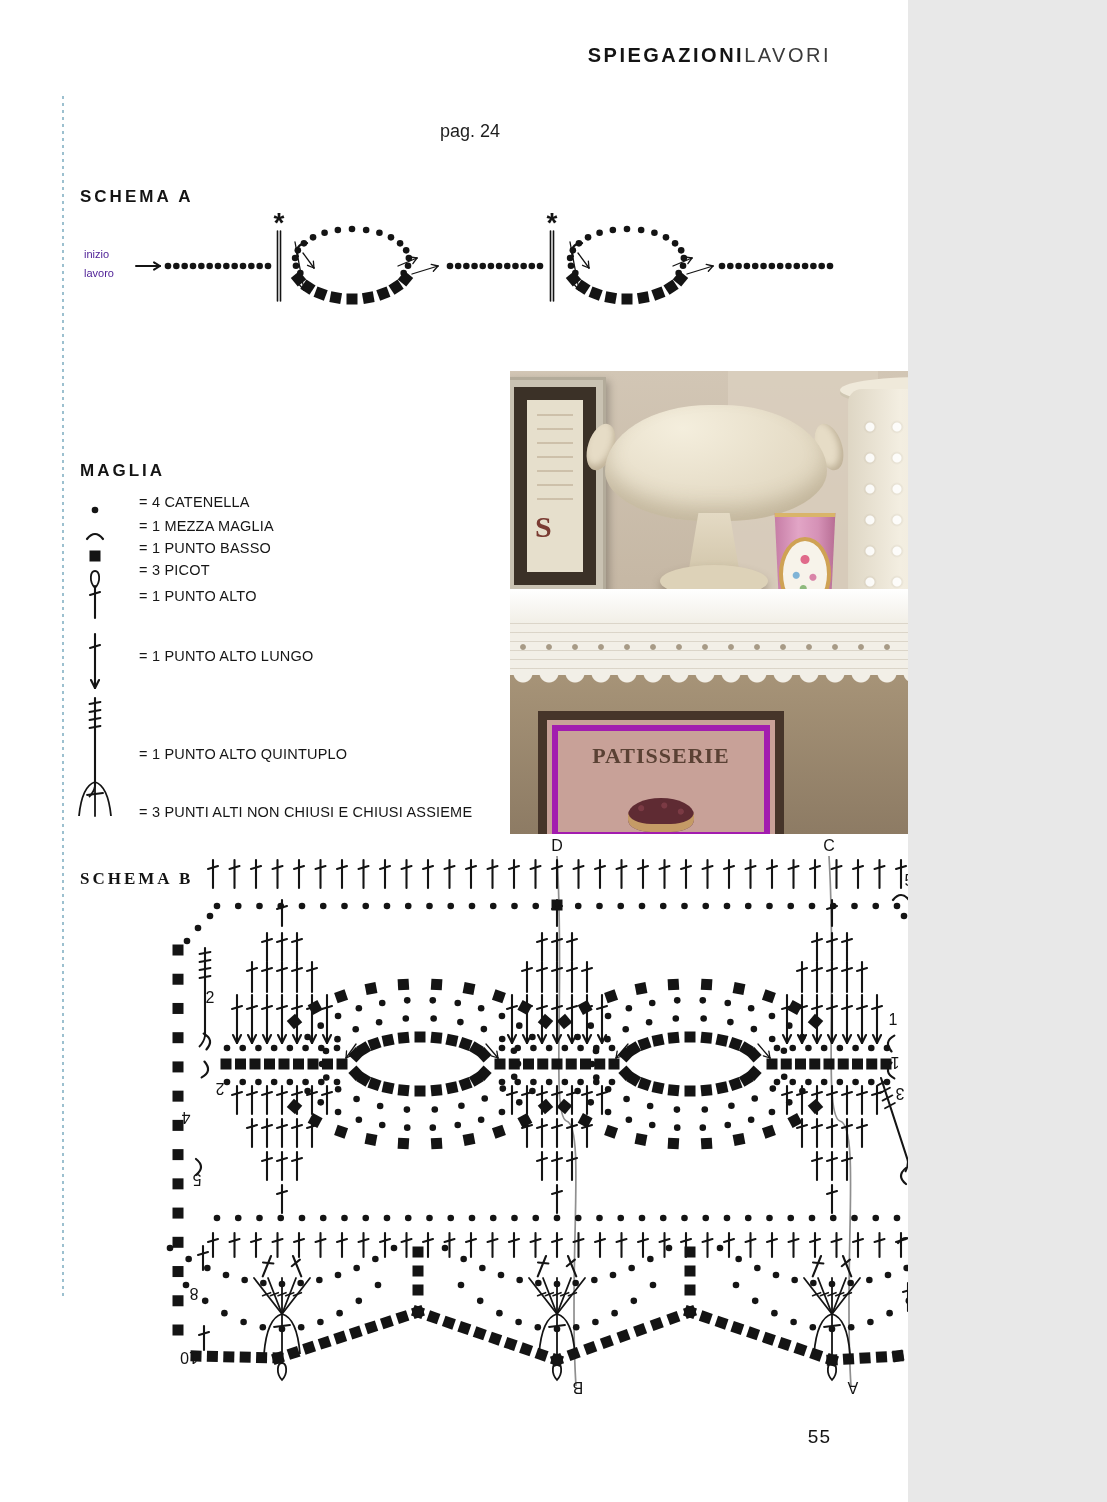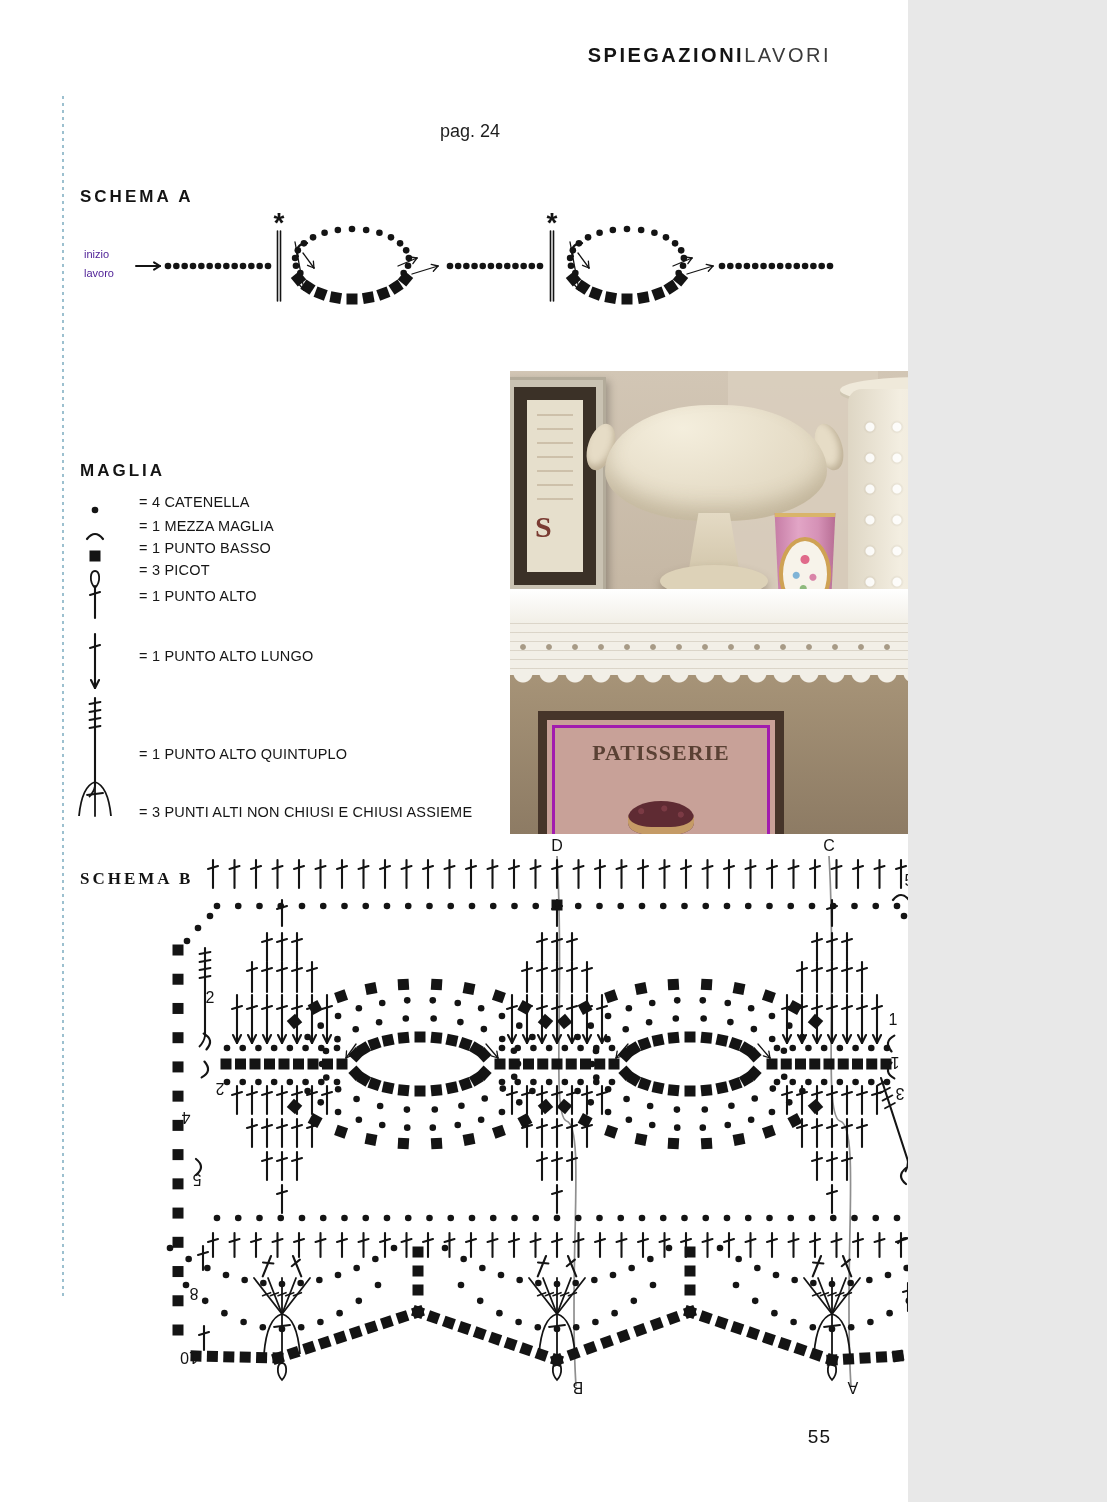--- a/index.html
+++ b/index.html
@@ -87,21 +87,21 @@
          background:linear-gradient(180deg,#a79478,#8d7b64);z-index:1;}
   .lace{position:absolute;left:0;top:252px;width:100%;height:52px;background:#f2efe7;z-index:3;
          background-image:repeating-linear-gradient(to bottom,rgba(150,135,110,.25) 0 1px,transparent 1px 9px),
          radial-gradient(circle 3px at 13px 24px,#a79a86 2.4px,transparent 3.4px);
          background-size:auto,26px 52px;}
   .lace-edge{position:absolute;left:0;top:302px;width:100%;height:15px;z-index:3;
          background:radial-gradient(circle 11px at 50% 0,#f2efe7 9px,transparent 10px);
          background-size:26px 15px;background-repeat:repeat-x;}
   .sign{position:absolute;left:28px;top:340px;width:228px;height:123px;background:#c8a198;
          border:9px solid #46352a;border-bottom:none;z-index:2;}
-  .sign-inner{position:absolute;inset:5px;border:3px solid #a21caf;}
+  .sign-inner{position:absolute;inset:5px;border:6px solid #a21caf;}
   .sign-title{margin-top:12px;text-align:center;font-family:"Liberation Serif",serif;
          font-size:22px;letter-spacing:1px;color:#5a4134;font-weight:700;}
   .tart{position:absolute;left:50%;bottom:0;transform:translateX(-50%);width:66px;height:34px;
          border-radius:50% 50% 35% 35%;
          background:radial-gradient(circle 3px at 20% 30%,#7b3a44 2.6px,transparent 3.4px),
                     radial-gradient(circle 3px at 55% 22%,#7b3a44 2.6px,transparent 3.4px),
                     radial-gradient(circle 3px at 80% 40%,#7b3a44 2.6px,transparent 3.4px),#5f2b33;
          box-shadow:inset 0 -8px 0 #c59b66;}
 </style>
 </head>

